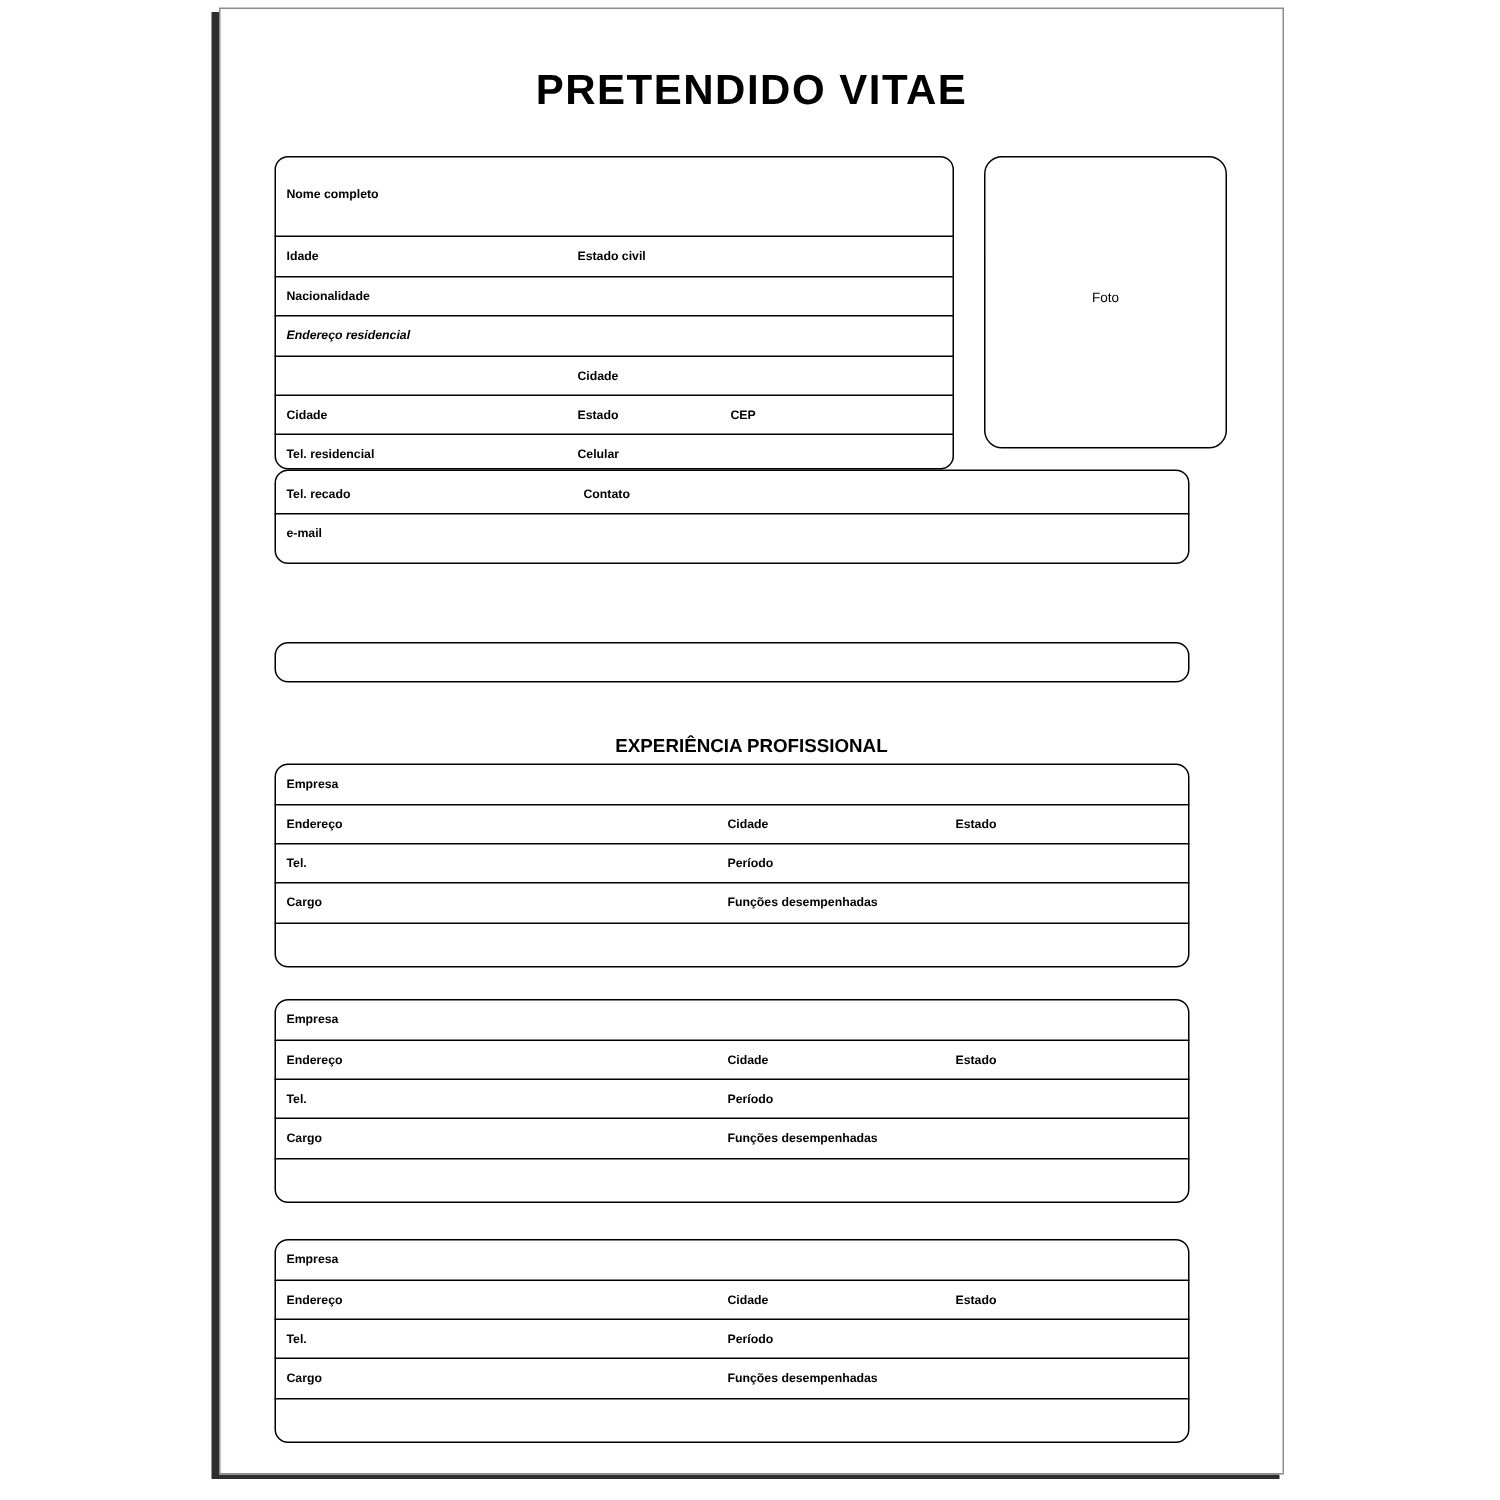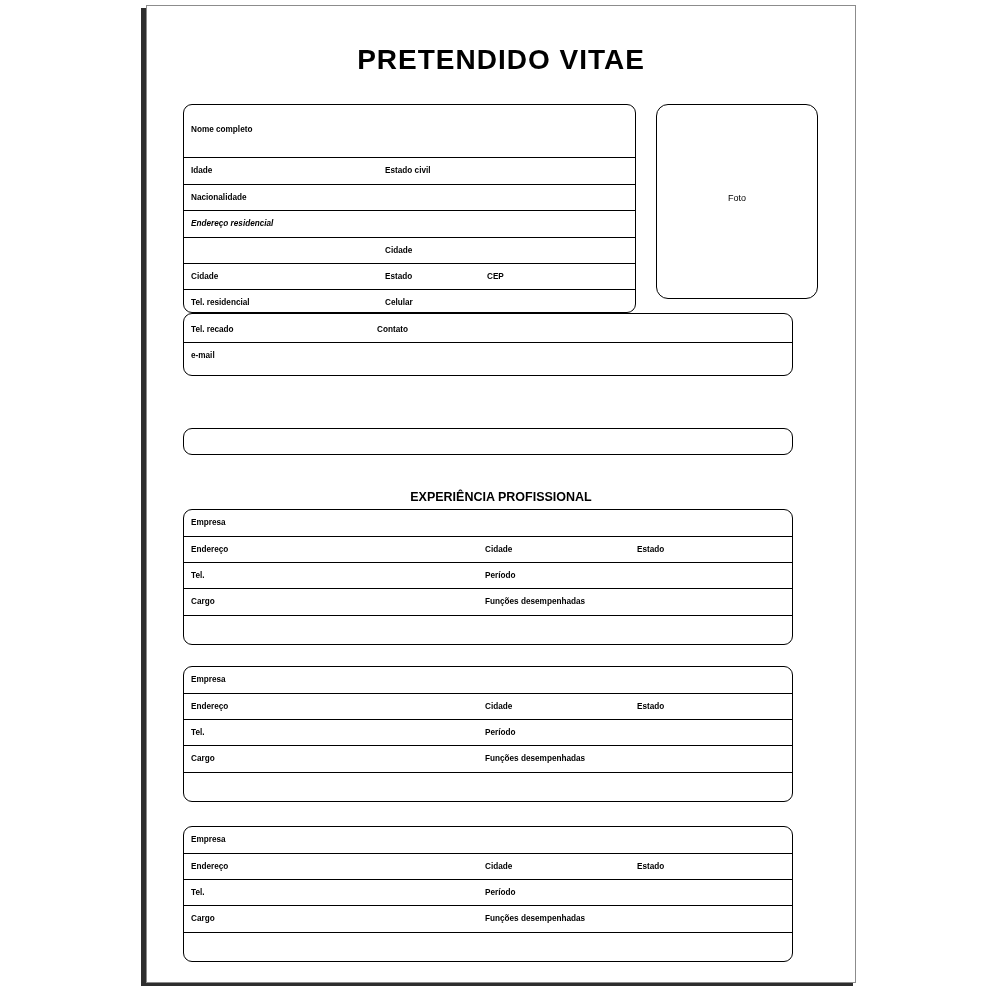--- a/index.html
+++ b/index.html
@@ -138,21 +138,21 @@
       <div class="lbl" style="left:238px; top:292px;">Celular</div>
 
       <div class="box" style="left:509px; top:98px; width:162px; height:195px; border-radius:12px;">
         <div class="photo-label" style="left:0; top:88px; width:160px;">Foto</div>
       </div>
 
       <div class="box" style="left:36px; top:307px; width:610px; height:63px;"></div>
       <div class="hline" style="left:36px; top:336px; width:610px;"></div>
 
       <div class="lbl" style="left:44px; top:319px;">Tel. recado</div>
-      <div class="lbl" style="left:230px; top:319px;">Contato</div>
+      <div class="lbl" style="left:242px; top:319px;">Contato</div>
       <div class="lbl" style="left:44px; top:345px;">e-mail</div>
 
       <div class="box" style="left:36px; top:422px; width:610px; height:27px;"></div>
 
       <div class="section-title" style="top:484px;">EXPERIÊNCIA PROFISSIONAL</div>
 
       <div class="box" style="left:36px; top:503px; width:610px; height:136px;"></div>
       <div class="hline" style="left:36px; top:530px; width:610px;"></div>
       <div class="hline" style="left:36px; top:556px; width:610px;"></div>
       <div class="hline" style="left:36px; top:582px; width:610px;"></div>

